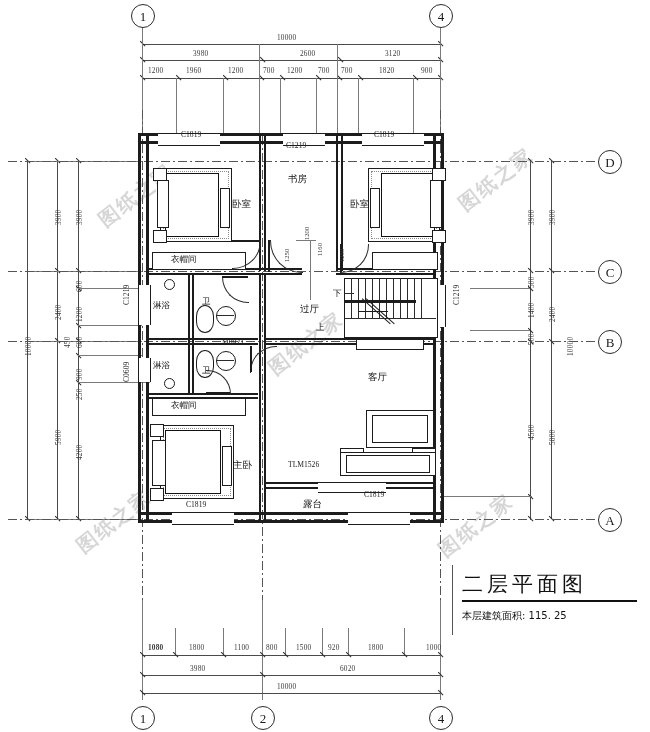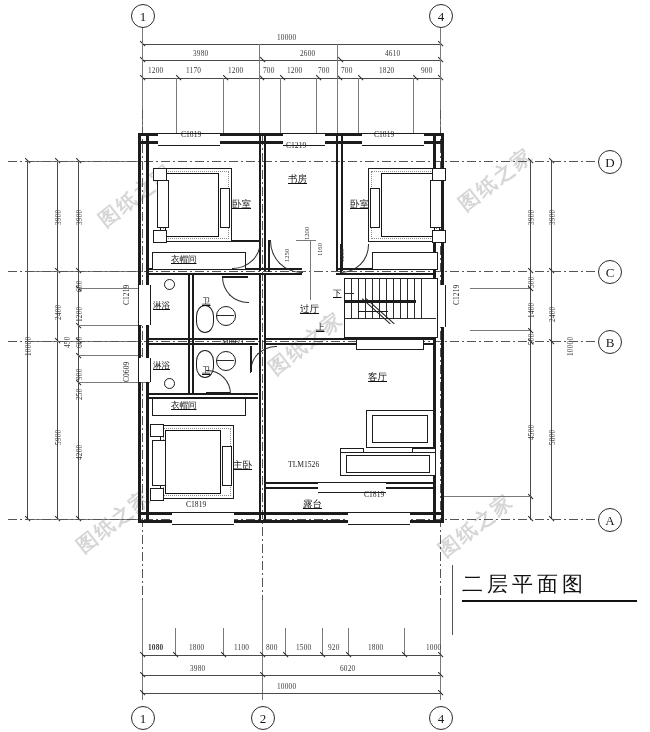--- a/index.html
+++ b/index.html
@@ -37,21 +37,21 @@
 
   
   .wall{position:absolute;background:#1c1c1c;}
 
   
   .win{position:absolute;background:#fff;border-top:1.2px solid #1c1c1c;border-bottom:1.2px solid #1c1c1c;}
   .winv{position:absolute;background:#fff;border-left:1.2px solid #1c1c1c;border-right:1.2px solid #1c1c1c;}
 
   
   .rlbl{position:absolute;font-size:9.5px;color:#111;white-space:nowrap;
-        font-family:"DejaVu Sans","Liberation Sans",sans-serif;text-decoration:underline;}
+        font-family:"DejaVu Sans","Liberation Sans",sans-serif;}
   .code{position:absolute;font-size:7.6px;color:#222;white-space:nowrap;
         font-family:"Liberation Serif",serif;}
   .code.v{transform-origin:0 0;transform:rotate(-90deg);}
   .tiny{position:absolute;font-size:6.6px;color:#333;white-space:nowrap;}
   .tiny.v{transform-origin:0 0;transform:rotate(-90deg);}
 
   
   .box{position:absolute;border:1.3px solid #1c1c1c;background:#fff;}
 
   
@@ -95,29 +95,29 @@
   <div>
 
     <div class="dimline" style="left:142px;top:44px;width:298px;height:1px;"></div>
     <div class="dimtxt" style="left:277px;top:33px;">10000</div>
     <div class="tick" style="left:139px;top:43px;"></div>
     <div class="tick" style="left:437px;top:43px;"></div>
 
     <div class="dimline" style="left:142px;top:60px;width:298px;height:1px;"></div>
     <div class="dimtxt" style="left:193px;top:49px;">3980</div>
     <div class="dimtxt" style="left:300px;top:49px;">2600</div>
-    <div class="dimtxt" style="left:385px;top:49px;">4610</div>
+    <div class="dimtxt" style="left:385px;top:49px;">3120</div>
     <div class="tick" style="left:139px;top:59px;"></div>
     <div class="tick" style="left:259px;top:59px;"></div>
     <div class="tick" style="left:337px;top:59px;"></div>
     <div class="tick" style="left:437px;top:59px;"></div>
 
     <div class="dimline" style="left:142px;top:78px;width:298px;height:1px;"></div>
     <div class="dimtxt" style="left:148px;top:66px;">1200</div>
-    <div class="dimtxt" style="left:186px;top:66px;">1170</div>
+    <div class="dimtxt" style="left:186px;top:66px;">1960</div>
     <div class="dimtxt" style="left:228px;top:66px;">1200</div>
     <div class="dimtxt" style="left:263px;top:66px;">700</div>
     <div class="dimtxt" style="left:287px;top:66px;">1200</div>
     <div class="dimtxt" style="left:318px;top:66px;">700</div>
     <div class="dimtxt" style="left:341px;top:66px;">700</div>
     <div class="dimtxt" style="left:379px;top:66px;">1820</div>
     <div class="dimtxt" style="left:421px;top:66px;">900</div>
     <div class="tick" style="left:139px;top:77px;"></div>
     <div class="tick" style="left:175px;top:77px;"></div>
     <div class="tick" style="left:222px;top:77px;"></div>
@@ -491,16 +491,17 @@
   <div class="bub" style="left:251px;top:706px;">
     <span>2</span>
     </div>
   <div class="bub" style="left:429px;top:706px;">
     <span>4</span>
     </div>
 
   <div id="title" style="left:462px;top:570px;width:175px;">
     <div class="t-main">二层平面图</div>
     <div class="t-rule"></div>
+    <div class="t-sub">本层建筑面积: 115. 25</div>
   </div>
   <div class="ln vln" style="left:452px;top:565px;height:70px;background:#555;"></div>
 
 </div>
 
 </body></html>

